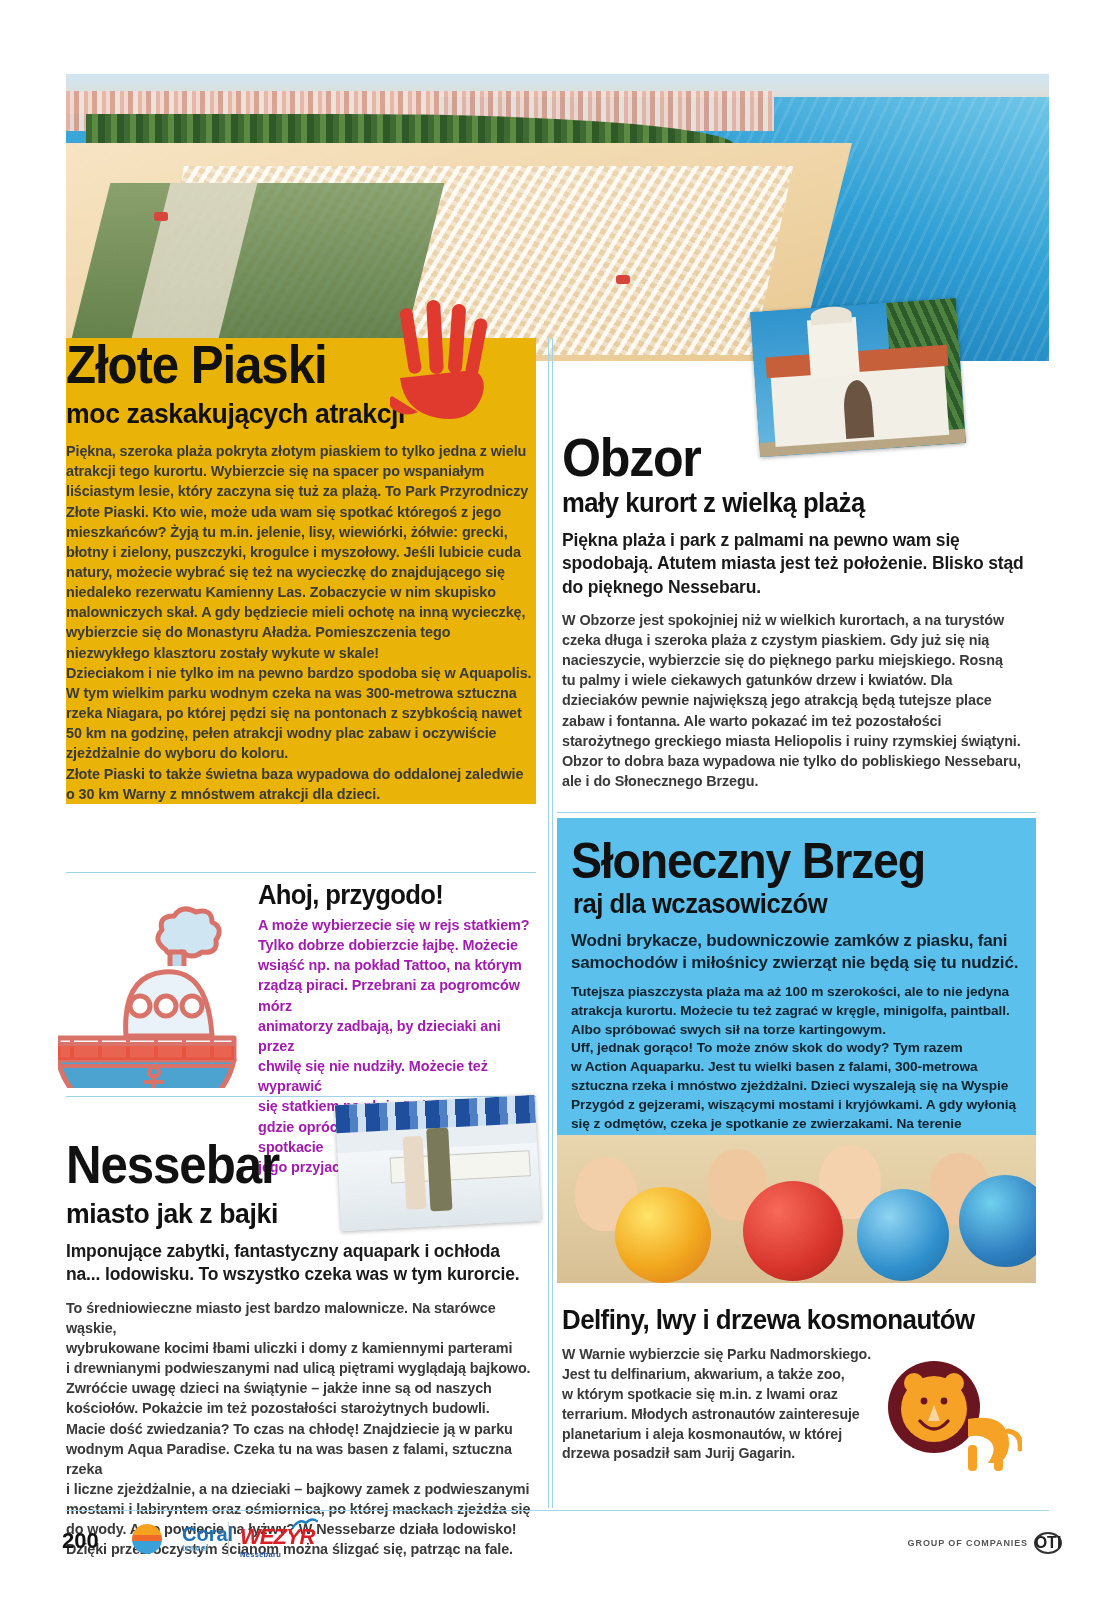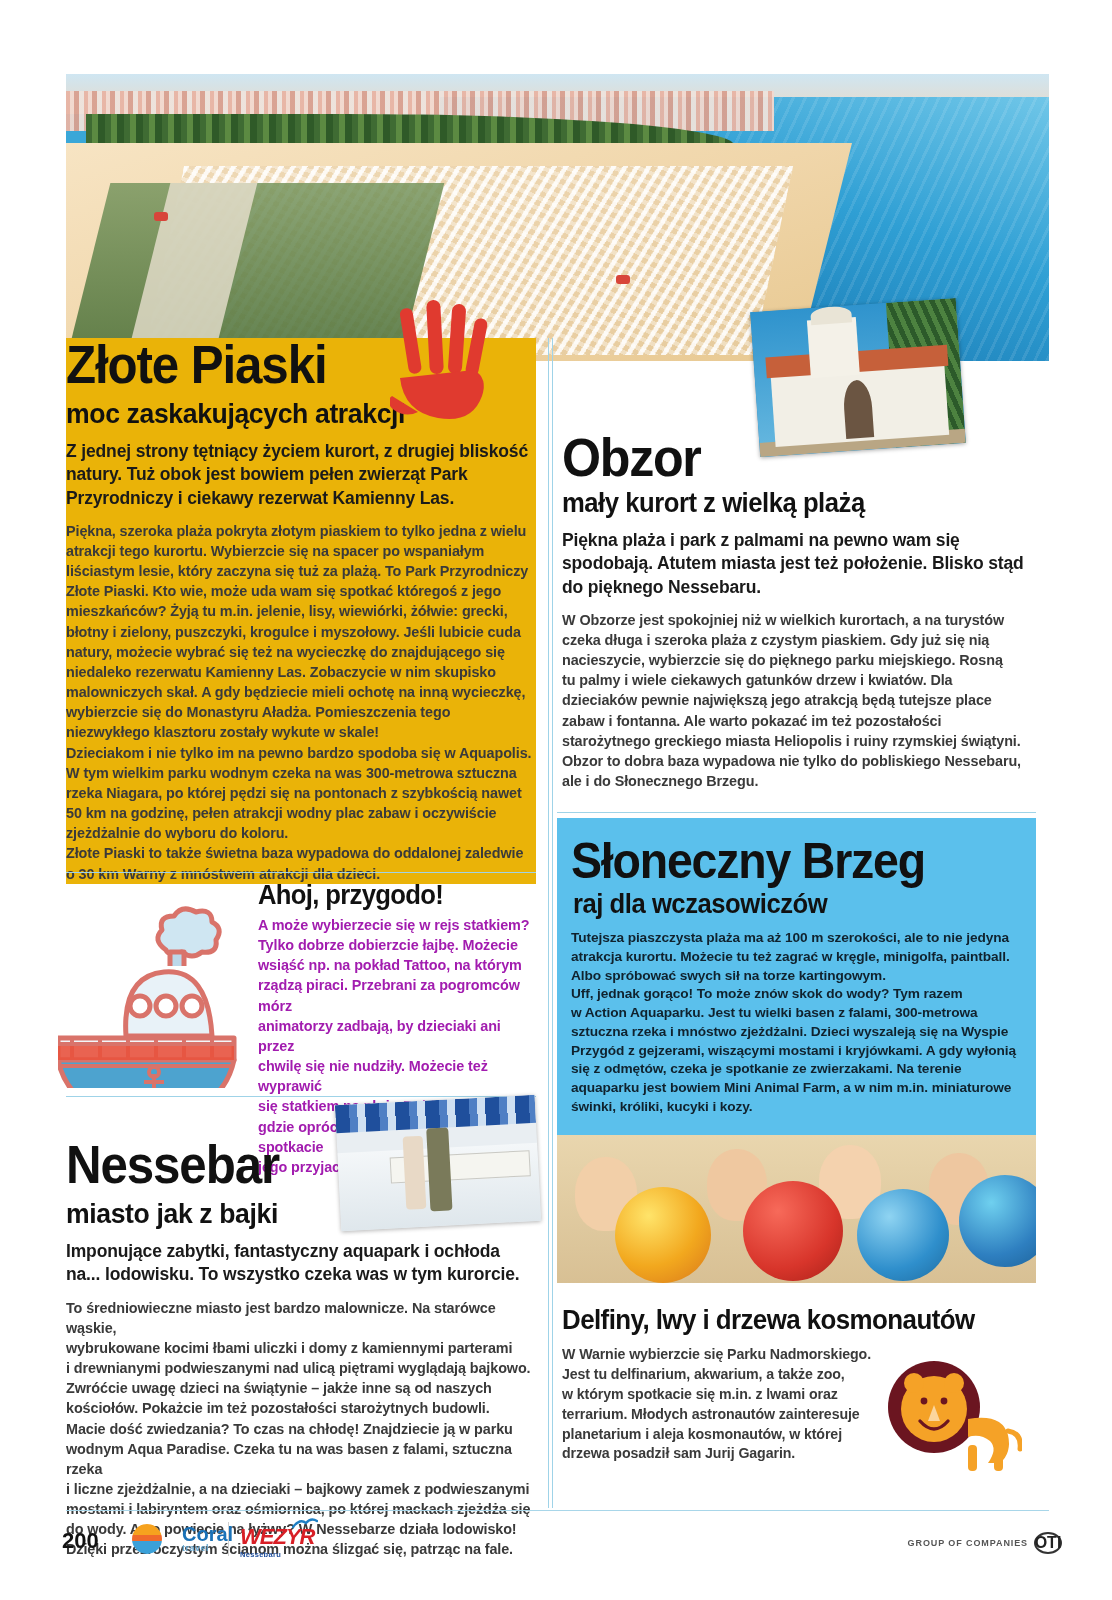--- a/index.html
+++ b/index.html
@@ -277,23 +277,20 @@
         <rect x="80" y="18" width="13" height="58" rx="6" transform="rotate(11 86 47)"></rect>
         <path d="M10 78 q4 34 38 40 q34 6 44 -22 q6 -18 -8 -26 z"></path>
         <path d="M2 96 q-8 6 2 14 q12 8 24 2 z"></path>
       </g>
     </svg>
   </div>
 
   <div class="col-left white-panel">
     <div class="title-xl">Złote Piaski</div>
     <div class="subtitle">moc zaskakujących atrakcji</div>
-    <div class="lead">Z jednej strony tętniący życiem kurort, z drugiej
-bliskość natury. Tuż obok jest bowiem pełen zwierząt
-Park Przyrodniczy i ciekawy rezerwat Kamienny Las.</div>
     <div class="body-text">Piękna, szeroka plaża pokryta złotym piaskiem to tylko jedna z wielu
 atrakcji tego kurortu. Wybierzcie się na spacer po wspaniałym
 liściastym lesie, który zaczyna się tuż za plażą. To Park Przyrodniczy
 Złote Piaski. Kto wie, może uda wam się spotkać któregoś z jego
 mieszkańców? Żyją tu m.in. jelenie, lisy, wiewiórki, żółwie: grecki,
 błotny i zielony, puszczyki, krogulce i myszołowy. Jeśli lubicie cuda
 natury, możecie wybrać się też na wycieczkę do znajdującego się
 niedaleko rezerwatu Kamienny Las. Zobaczycie w nim skupisko
 malowniczych skał. A gdy będziecie mieli ochotę na inną wycieczkę,
 wybierzcie się do Monastyru Aładża. Pomieszczenia tego
@@ -391,20 +388,22 @@
 dzieciaków pewnie największą jego atrakcją będą tutejsze place
 zabaw i fontanna. Ale warto pokazać im też pozostałości
 starożytnego greckiego miasta Heliopolis i ruiny rzymskiej świątyni.
 Obzor to dobra baza wypadowa nie tylko do pobliskiego Nessebaru,
 ale i do Słonecznego Brzegu.</div>
   </div>
 
   <div class="blue-panel">
     <div class="sb-title">Słoneczny Brzeg</div>
     <div class="sb-sub">raj dla wczasowiczów</div>
+    <div class="sb-lead">Wodni brykacze, budowniczowie zamków z piasku, fani
+samochodów i miłośnicy zwierząt nie będą się tu nudzić.</div>
     <div class="sb-body">Tutejsza piaszczysta plaża ma aż 100 m szerokości, ale to nie jedyna
 atrakcja kurortu. Możecie tu też zagrać w kręgle, minigolfa, paintball.
 Albo spróbować swych sił na torze kartingowym.
 Uff, jednak gorąco! To może znów skok do wody? Tym razem
 w Action Aquaparku. Jest tu wielki basen z falami, 300-metrowa
 sztuczna rzeka i mnóstwo zjeżdżalni. Dzieci wyszaleją się na Wyspie
 Przygód z gejzerami, wiszącymi mostami i kryjówkami. A gdy wyłonią
 się z odmętów, czeka je spotkanie ze zwierzakami. Na terenie
 aquaparku jest bowiem Mini Animal Farm, a w nim m.in. miniaturowe
 świnki, króliki, kucyki i kozy.</div>

